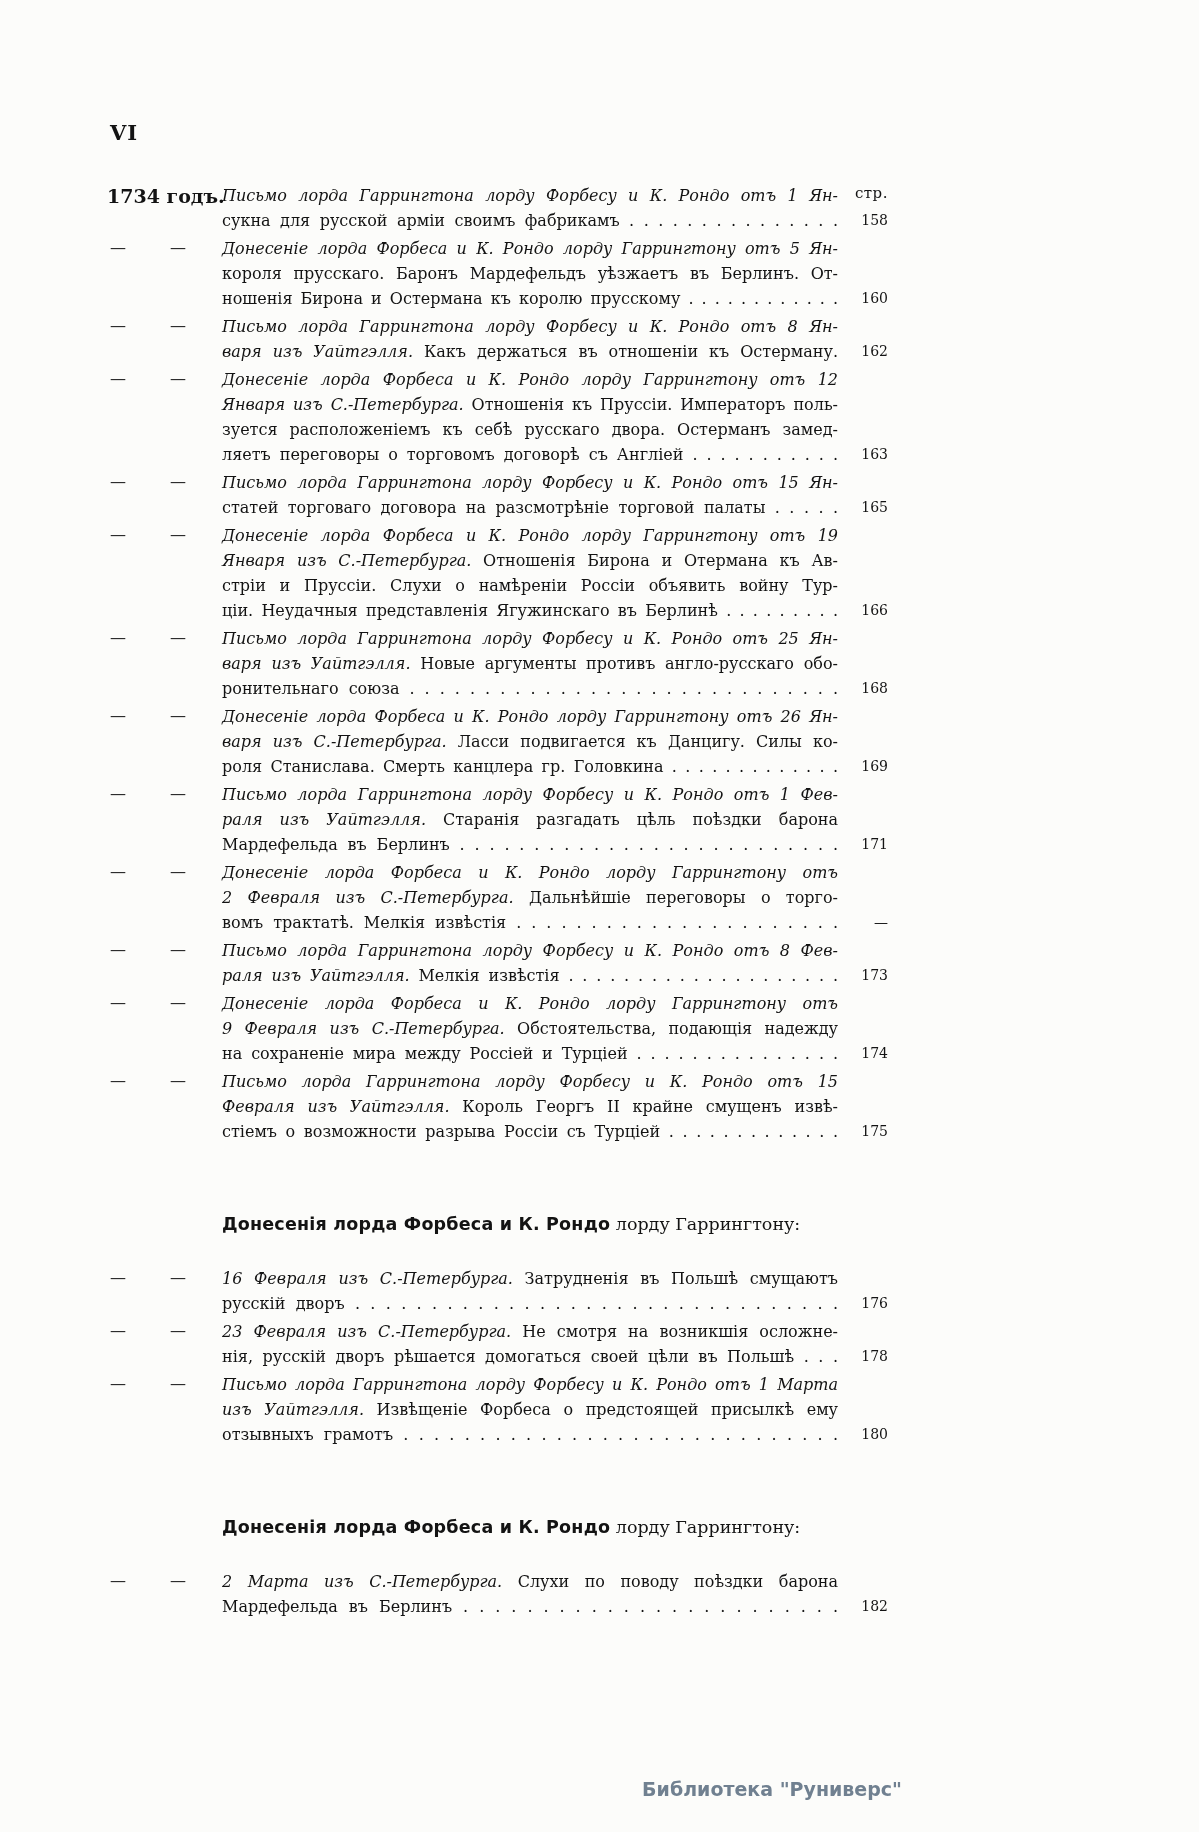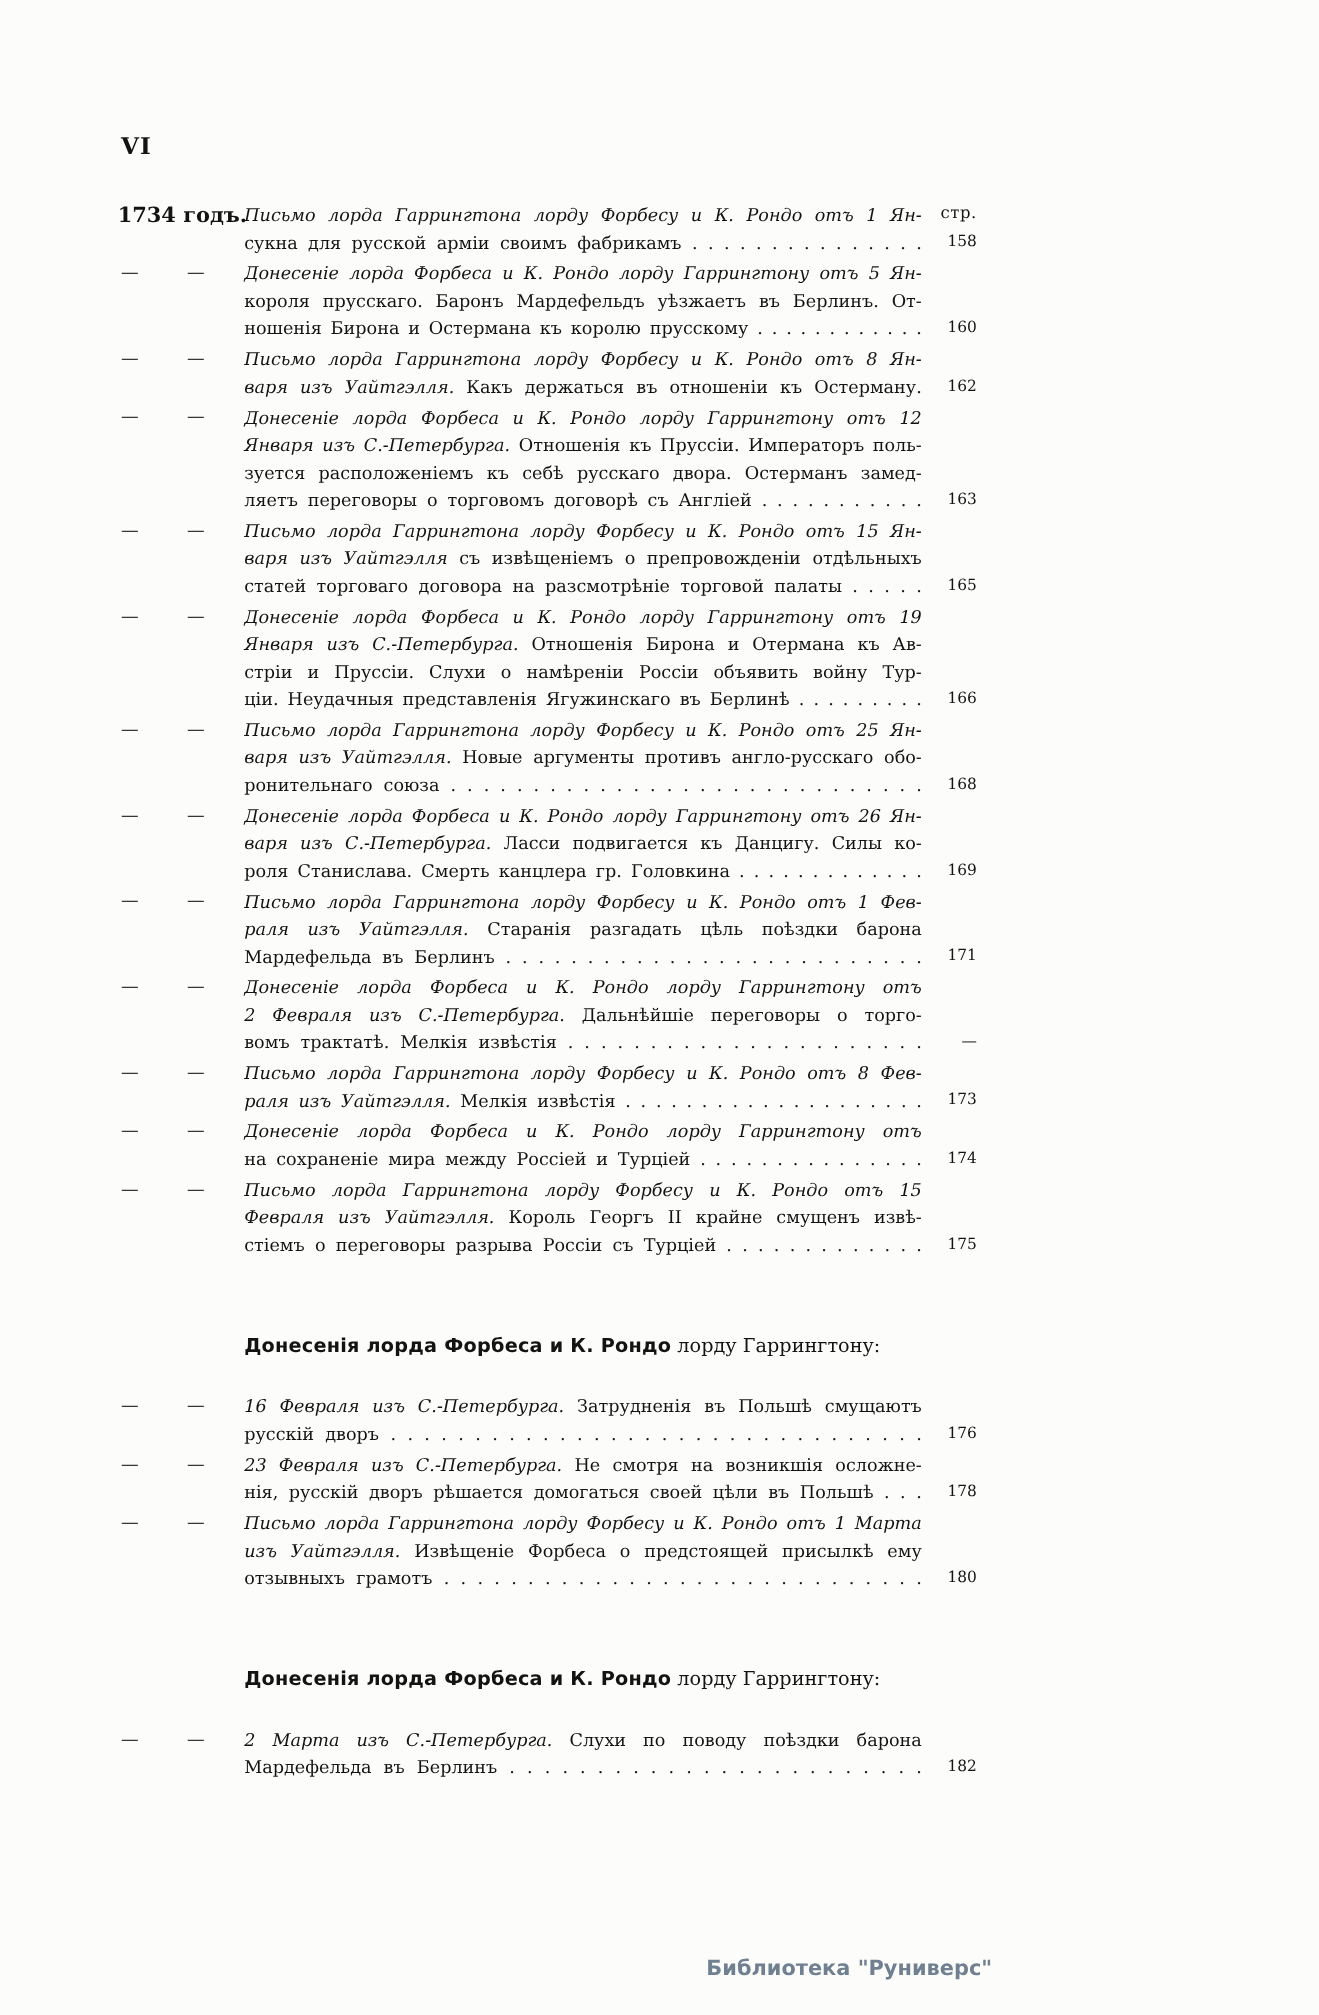--- a/index.html
+++ b/index.html
@@ -119,21 +119,20 @@
         </div>
         <div class="row entry">
           <div class="marker">
             <span class="dashes">
               <span class="dash">—</span>
               <span class="dash">—</span>
             </span>
           </div>
           <div class="body">
             <div class="line"><span class="it">Письмо лорда Гаррингтона лорду Форбесу и К. Рондо отъ 15 Ян-</span></div>
-            <div class="line"><span class="it">варя изъ Уайтгэлля </span><span class="ro">съ извѣщеніемъ о препровожденіи отдѣльныхъ</span></div>
             <div class="line"><span class="ro">статей торговаго договора на разсмотрѣніе торговой палаты . . . . .</span></div>
           </div>
           <div class="pagecol">165</div>
         </div>
         <div class="row entry">
           <div class="marker">
             <span class="dashes">
               <span class="dash">—</span>
               <span class="dash">—</span>
             </span>
@@ -217,35 +216,36 @@
         </div>
         <div class="row entry">
           <div class="marker">
             <span class="dashes">
               <span class="dash">—</span>
               <span class="dash">—</span>
             </span>
           </div>
           <div class="body">
             <div class="line"><span class="it">Донесеніе лорда Форбеса и К. Рондо лорду Гаррингтону отъ</span></div>
+            <div class="line"><span class="it">9 Февраля изъ С.-Петербурга. </span><span class="ro">Обстоятельства, подающія надежду</span></div>
             <div class="line"><span class="ro">на сохраненіе мира между Россіей и Турціей . . . . . . . . . . . . . . .</span></div>
           </div>
           <div class="pagecol">174</div>
         </div>
         <div class="row entry">
           <div class="marker">
             <span class="dashes">
               <span class="dash">—</span>
               <span class="dash">—</span>
             </span>
           </div>
           <div class="body">
             <div class="line"><span class="it">Письмо лорда Гаррингтона лорду Форбесу и К. Рондо отъ 15</span></div>
             <div class="line"><span class="it">Февраля изъ Уайтгэлля. </span><span class="ro">Король Георгъ II крайне смущенъ извѣ-</span></div>
-            <div class="line"><span class="ro">стіемъ о переговоры разрыва Россіи съ Турціей . . . . . . . . . . . . .</span></div>
+            <div class="line"><span class="ro">стіемъ о возможности разрыва Россіи съ Турціей . . . . . . . . . . . . .</span></div>
           </div>
           <div class="pagecol">175</div>
         </div>
         <div class="row heading-row">
           <div class="marker"></div>
           <div class="heading-text"><span class="heading-bold">Донесенія лорда Форбеса и К. Рондо</span><span class="heading-rest"> лорду Гаррингтону:</span></div>
         </div>
         <div class="row entry">
           <div class="marker">
             <span class="dashes">

